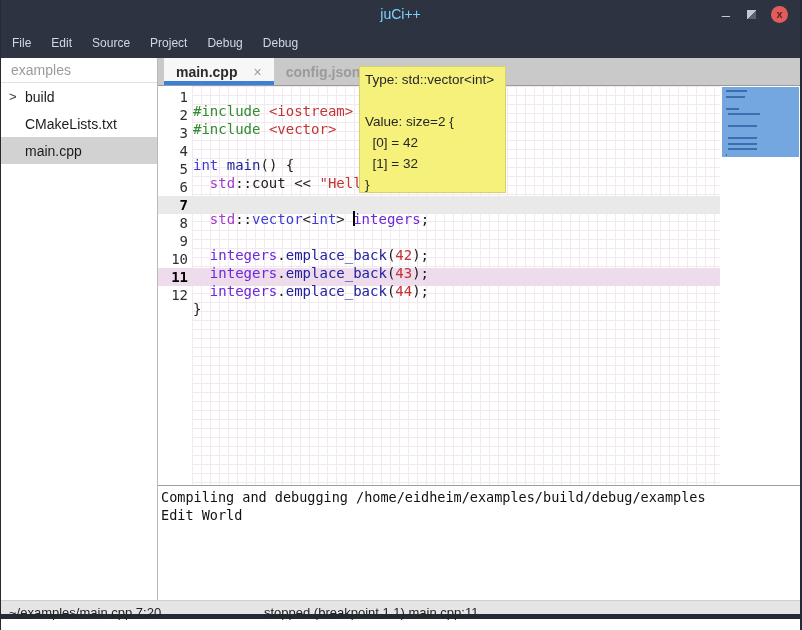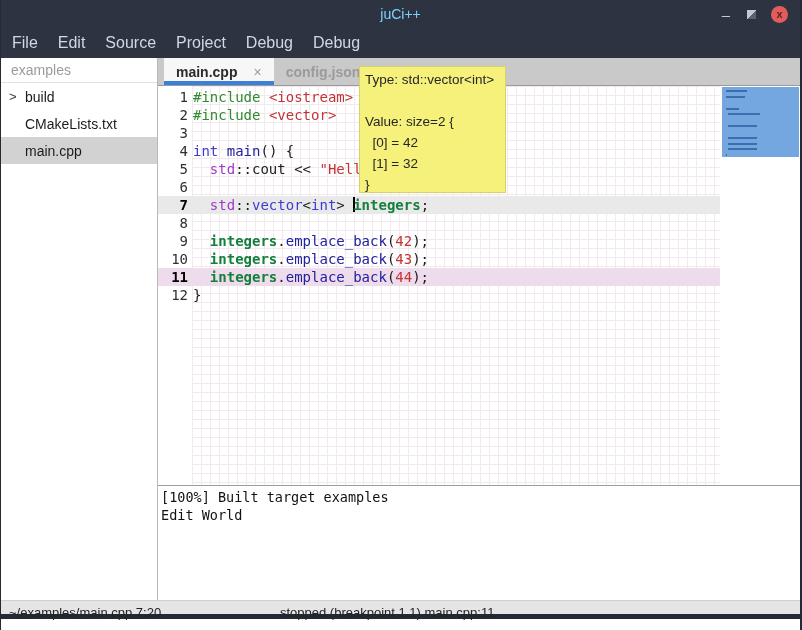--- a/index.html
+++ b/index.html
@@ -8,21 +8,21 @@
   
   .titlebar{height:28px;background:#2d3340;position:relative}
   .title{text-align:center;line-height:28px;color:#7dd3fc;font-size:14px}
   .controls{position:absolute;right:12px;top:0;height:28px;display:flex;align-items:center;gap:15px}
   .btn-min{color:#c3c9d4;font-size:15px;width:12px;text-align:center;cursor:default}
   .btn-max{width:9px;height:9px;background:linear-gradient(135deg,#c3c9d4 50%,#5a6170 50%)}
   .btn-close{width:17px;height:17px;border-radius:50%;background:#e25c5c;color:#5c2222;
              font-size:11px;line-height:17px;text-align:center;font-weight:bold}
   
   .menubar{height:30px;background:#2d3340;display:flex;align-items:center;padding-left:1px}
-  .menu-item{color:#d2d8e2;font-size:16px;padding:0 10px}
+  .menu-item{color:#d2d8e2;font-size:12px;padding:0 10px}
   
   .content{display:flex;height:542px}
   .sidebar{width:157px;border-right:1px solid #b9b9b9;background:#fff;box-sizing:border-box;flex:none}
   .sidebar-header{color:#9b9b9b;font-weight:normal;font-size:14px;padding:4px 10px;border-bottom:1px solid #e2e2e2;
                   height:25px;box-sizing:border-box}
   .tree-item{height:27px;display:flex;align-items:center;font-size:14px;color:#1c1c1c;padding-left:24px;position:relative}
   .tree-item.selected{background:#d2d2d2}
   .chevron{position:absolute;left:8px;color:#3a3a3a;font-size:13px}
   .panel{flex:1;display:flex;flex-direction:column;min-width:0}
   
@@ -35,37 +35,37 @@
   
   .editor{height:399px;position:relative;background:#fff;overflow:hidden}
   .grid{position:absolute;left:34px;top:0;width:528px;height:100%;
         background-image:linear-gradient(to right,#f2e9ee 1px,transparent 1px),
                          linear-gradient(to bottom,#f2e9ee 1px,transparent 1px);
         background-size:9px 9px}
   .band{position:absolute;left:0;width:562px;height:18px}
   .gutter{position:absolute;left:0;top:2px;width:30px}
   .num{height:18px;line-height:18px;text-align:right;font-family:"DejaVu Sans Mono",monospace;font-size:14px;color:#2f2f2f}
   .num.b{font-weight:bold;color:#000}
-  .code{position:absolute;left:35px;top:2px}
+  .code{position:absolute;left:35px;top:16px}
   .cline{height:18px;line-height:18px;font-family:"DejaVu Sans Mono",monospace;font-size:14px;white-space:pre;color:#1a1a1a}
   .s-pre{color:var(--c-pre)} .s-str{color:var(--c-str)} .s-kw{color:var(--c-kw)}
   .s-type{color:var(--c-type)} .s-ns{color:var(--c-ns)} .s-pl{color:var(--c-pl)}
-  .s-var{font-weight:bold;color:#15803d}
+  .s-var{font-weight:normal;color:#6d28d9}
   .cursor{display:inline-block;width:1.5px;height:15px;background:#000;vertical-align:-2px;margin-right:-1.5px}
   .minimap{position:absolute;left:564px;top:1px;width:77px;height:70px;background:var(--minimap);
            padding:3px 0 0 4px;box-sizing:border-box}
   .mbar{height:2px;background:#2e5fa3;opacity:.8;margin-bottom:3.85px}
   
   .terminal{flex:1;border-top:1px solid #9e9e9e;background:#fff;padding:2px 3px;
             font-family:"DejaVu Sans Mono",monospace;font-size:13.5px;color:#111;overflow:hidden}
   .tline{height:18px;line-height:18px;white-space:pre}
   
   .statusbar{height:14px;background:#e5e5e5;border-top:1px solid #cfcfcf;position:relative;font-size:13px;color:#242424;box-sizing:border-box}
   .status-left{position:absolute;left:8px;top:4px}
-  .status-debug{position:absolute;left:279px;top:4px}
+  .status-debug{position:absolute;left:263px;top:4px}
   .bottom-strip{height:5px;background:#242936}
   
   .tooltip{position:absolute;left:358px;top:66px;width:147px;height:127px;background:var(--tooltip);
            border:1px solid #d6d06e;box-sizing:border-box;z-index:20;font-size:13.5px;color:#262626;
            padding:2px 5px;font-family:"Liberation Sans",sans-serif;overflow:hidden}
   .ttline{height:21px;line-height:21px;white-space:pre}
 </style>
 </head>
 <body>
 
@@ -160,21 +160,21 @@
             <div class="mbar" style="margin-left: 2.2px; width: 28.6px;"></div>
             <div class="mbar" style="margin-left: 0px; width: 0px; background: transparent;"></div>
             <div class="mbar" style="margin-left: 2.2px; width: 28.6px;"></div>
             <div class="mbar" style="margin-left: 2.2px; width: 28.6px;"></div>
             <div class="mbar" style="margin-left: 2.2px; width: 28.6px;"></div>
             <div class="mbar" style="margin-left: 0px; width: 1.1px;"></div>
           </div>
       </div>
 
       <div class="terminal" id="term">
-          <div class="tline">[100%] Built target examples</div>
+          <div class="tline">Compiling and debugging /home/eidheim/examples/build/debug/examples</div>
           <div class="tline">Edit World</div>
         </div>
     </div>
   </div>
 
   <div class="statusbar">
     <span class="status-left">~/examples/main.cpp 7:20</span>
     <span class="status-debug">stopped (breakpoint 1.1) main.cpp:11</span>
   </div>
   <div class="bottom-strip"></div>

